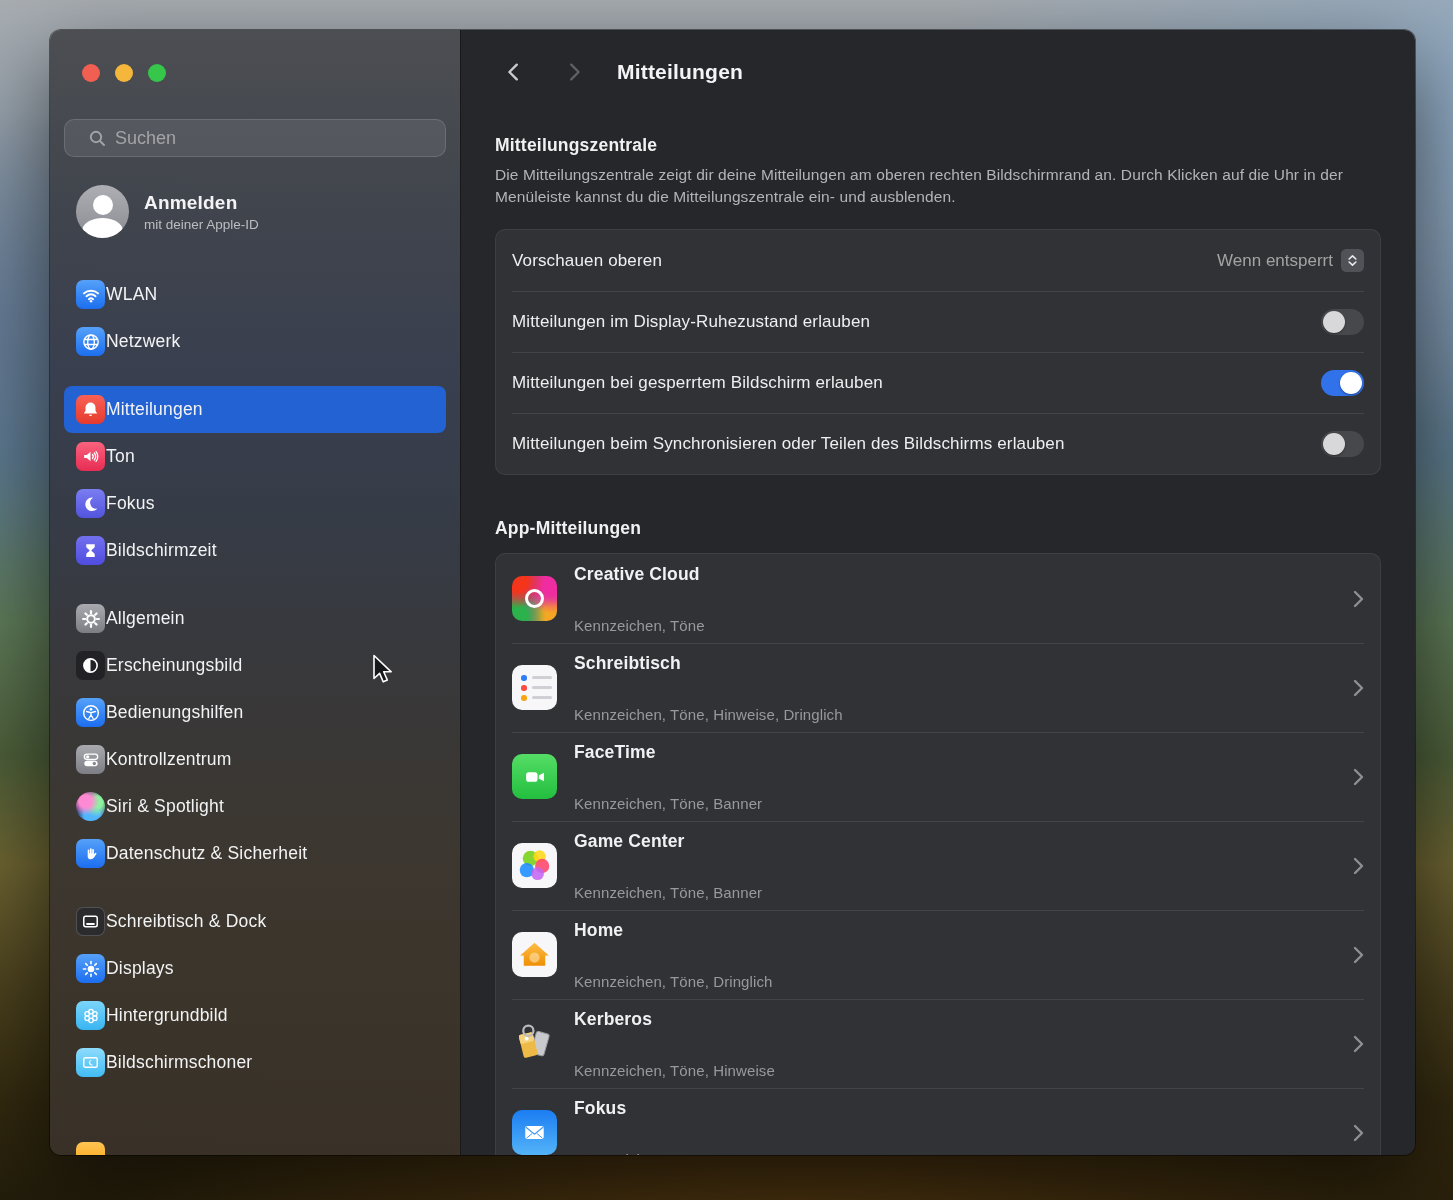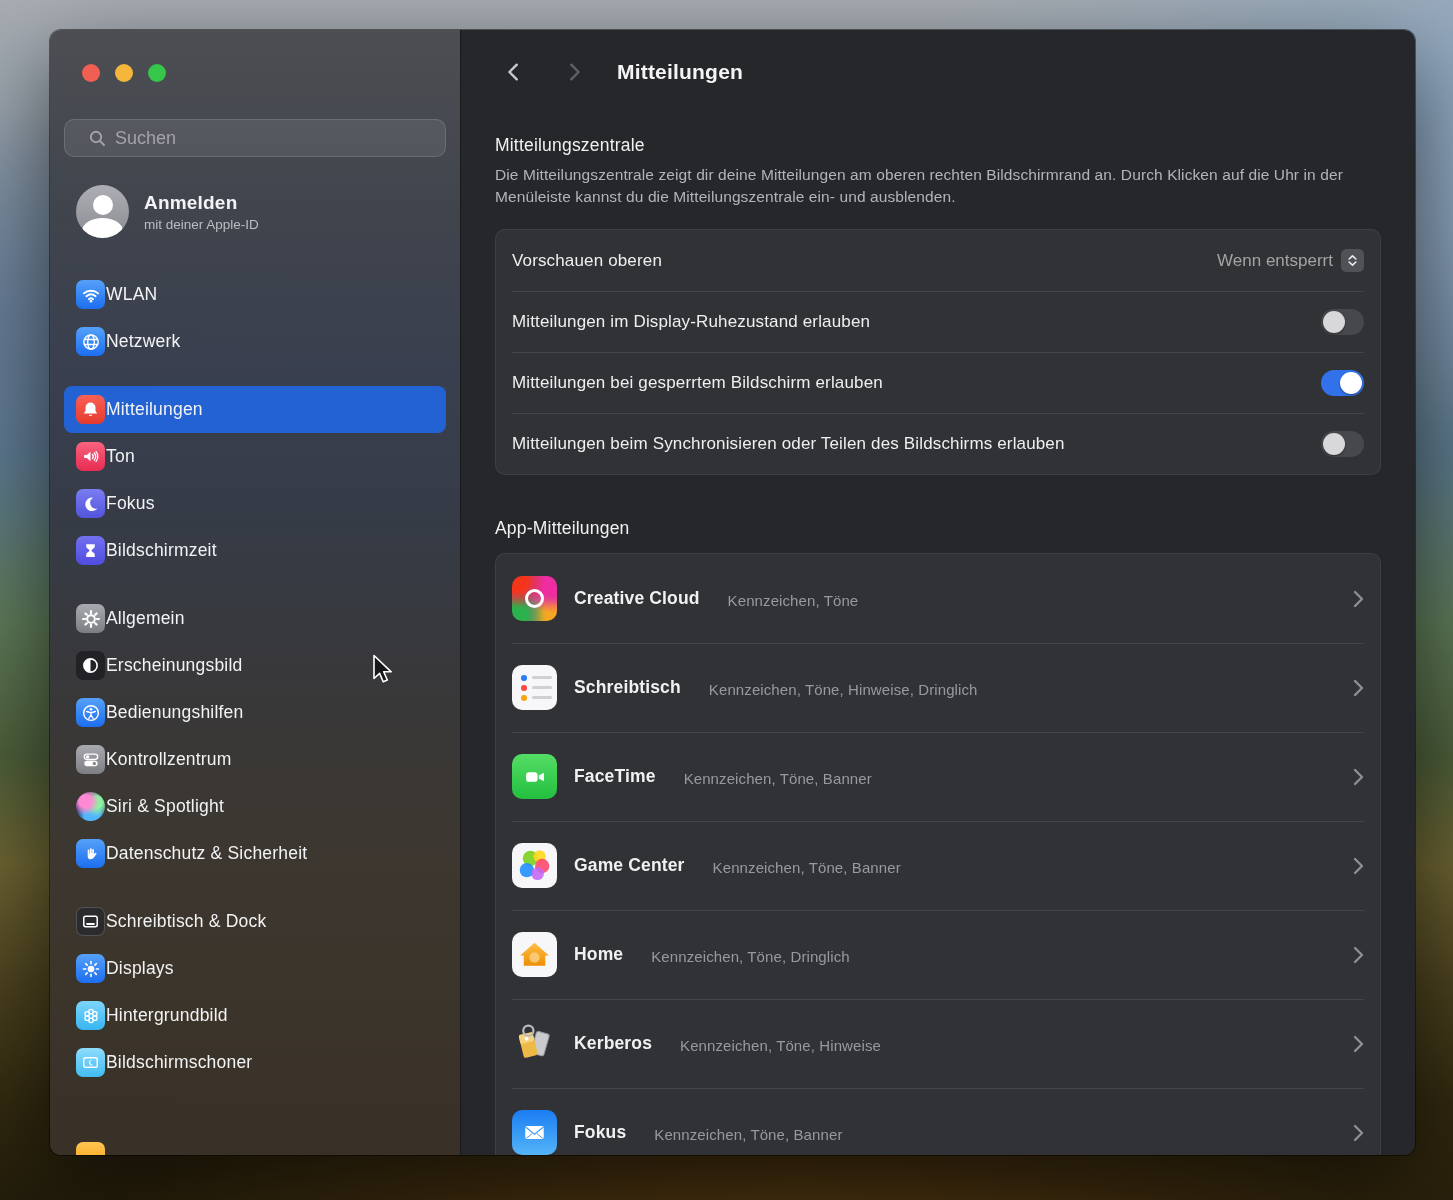--- a/index.html
+++ b/index.html
@@ -76,21 +76,21 @@
                radial-gradient(circle at 50% 50%, #e8e0ff 0 10%, transparent 45%), #2b2450; }
   .ic-orange { background:linear-gradient(180deg,#ffc452,#f7a10e); }
   .partial-icon { position:absolute; left:26px; top:1112px; width:29px; height:29px; border-radius:7px; }
   
   .content { flex:1; background:#26272a; border-left:1px solid #18181a; position:relative; }
   .chead { height:84px; display:flex; align-items:center; }
   .navbtn { width:26px; height:26px; display:flex; align-items:center; justify-content:center; }
   .back { margin-left:40px; } .fwd { margin-left:34px; }
   .ctitle { margin-left:30px; font-size:21px; font-weight:700; color:#f4f4f6; letter-spacing:.2px; }
   .cbody { padding:0 34px; }
-  .secheading { margin-top:21px; font-size:17.5px; font-weight:400; color:#f0f1f2; letter-spacing:.2px; }
+  .secheading { margin-top:21px; font-size:17.5px; font-weight:700; color:#f0f1f2; letter-spacing:.2px; }
   .desc { margin-top:8px; font-size:15.5px; line-height:1.42; color:#b3b4b8; max-width:866px; letter-spacing:.1px; }
   .card {
     margin-top:21px; background:#313236; border:1px solid rgba(255,255,255,.065);
     border-radius:10px; overflow:hidden;
   }
   .crow { height:61px; display:flex; align-items:center; padding:0 16px; position:relative; }
   .crow + .crow::before, .arow + .arow::before {
     content:""; position:absolute; left:16px; right:16px; top:0; height:1px; background:rgba(255,255,255,.09);
   }
   .clabel { font-size:17px; color:#eeeff0; letter-spacing:.15px; }
@@ -100,21 +100,21 @@
   .stepper { width:23px; height:23px; border-radius:5.5px; background:#515257; display:flex; align-items:center; justify-content:center; }
   .toggle { width:43px; height:26px; border-radius:13px; position:relative; }
   .toggle.off { background:#47484b; }
   .toggle.on  { background:#3172ea; }
   .knob { position:absolute; top:2px; width:22px; height:22px; border-radius:50%; background:#d8d8da; box-shadow:0 1px 2px rgba(0,0,0,.4); }
   .toggle.off .knob { left:2px; }
   .toggle.on  .knob { right:2px; background:#fff; }
   .apps-heading { margin-top:43px; }
   .arow { height:89px; display:flex; align-items:center; padding:0 16px; position:relative; gap:17px; }
   .aicon { width:45px; height:45px; border-radius:10px; flex:0 0 45px; position:relative; display:flex; align-items:center; justify-content:center; }
-  .atxt { display:flex; flex-direction:row;gap:28px; }
+  .atxt { display:flex; flex-direction:column;gap:28px; }
   .aname { font-size:17.5px; font-weight:600; color:#f0f1f2; letter-spacing:.15px; }
   .asub  { font-size:15px; color:#98999d; margin-top:4px; letter-spacing:.1px; }
   .achev { margin-left:auto; display:flex; align-items:center; }
   
   .ai-cc { background:
       radial-gradient(circle at 12% 12%, #f5351b 0 18%, transparent 48%),
       radial-gradient(circle at 88% 20%, #ef2ca0 0 18%, transparent 52%),
       radial-gradient(circle at 10% 88%, #2bb24c 0 18%, transparent 52%),
       radial-gradient(circle at 88% 88%, #f5a623 0 18%, transparent 52%),
       #a03cba; }

